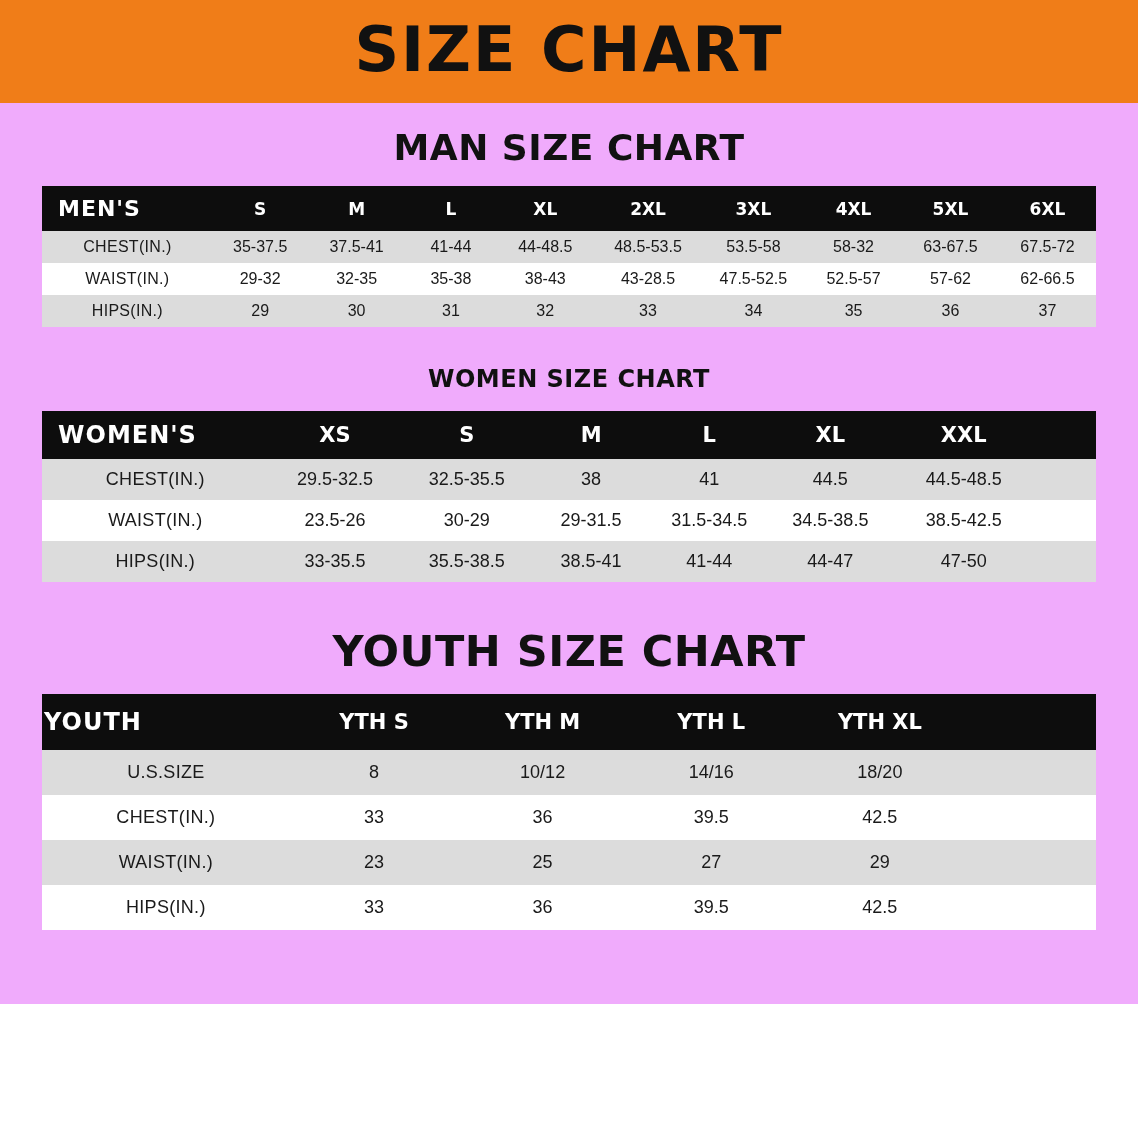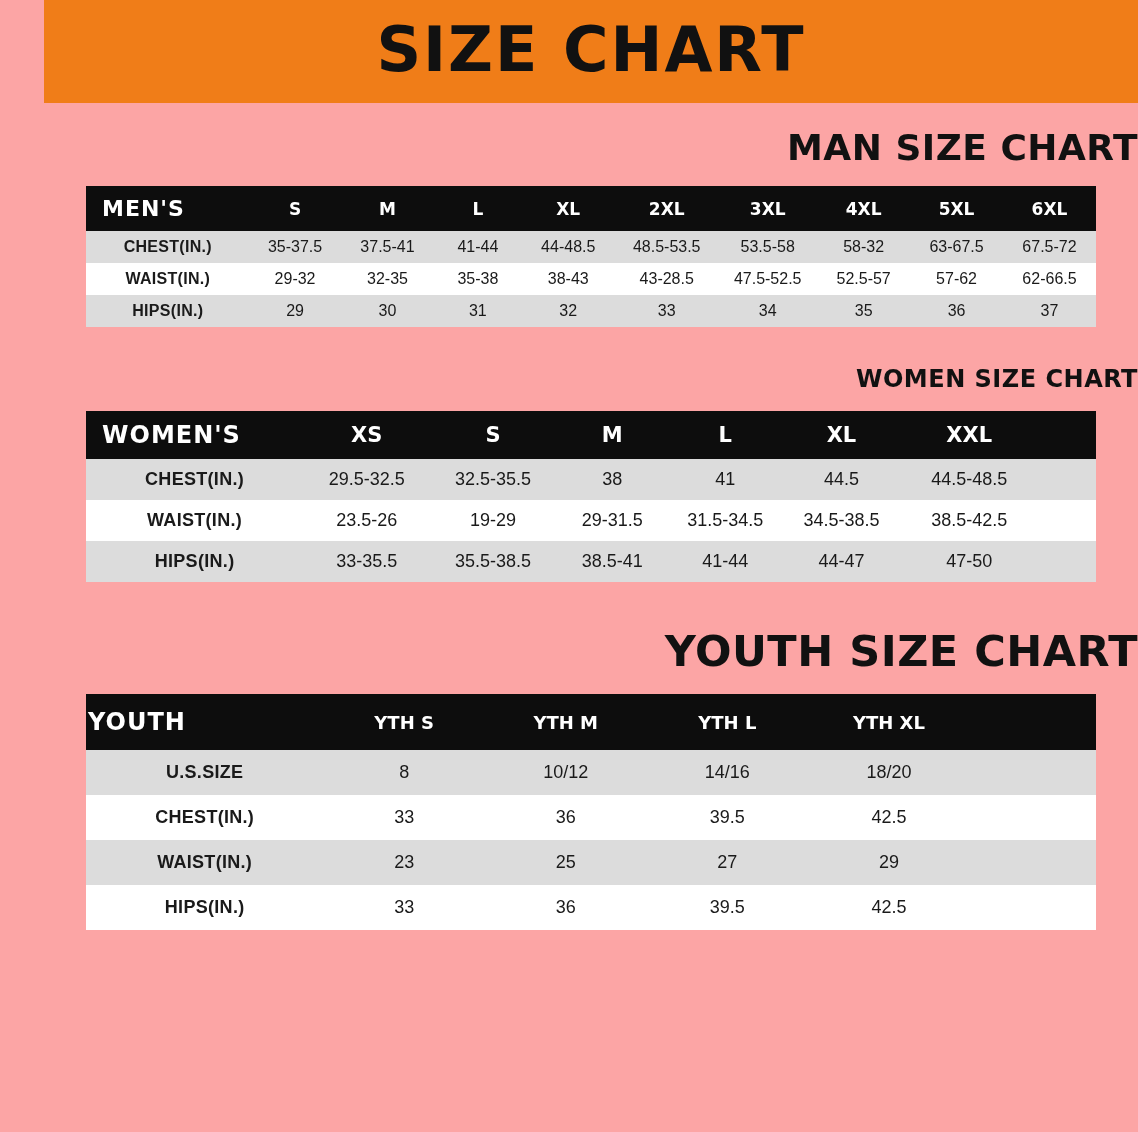--- a/index.html
+++ b/index.html
@@ -7,24 +7,23 @@
     margin: 0;
     padding: 0;
     width: 1138px;
     height: 1132px;
     background: #ffffff;
     font-family: "Liberation Sans", sans-serif;
   }
   .page {
     position: relative;
     width: 1138px;
-    height: 1132px;
-    background: #fca5a5;
+    height: 1004px;
+    background: #f0abfc;
     overflow: hidden;
-    padding-left: 44px;
   }
   
   .banner {
     width: 100%;
     height: 103px;
     background: #f07d18;
     display: flex;
     align-items: center;
     justify-content: center;
   }
@@ -32,21 +31,21 @@
     font-family: "DejaVu Sans", sans-serif;
     font-weight: bold;
     font-size: 62px;
     letter-spacing: 2px;
     color: #111111;
     line-height: 1;
     margin-top: -4px;
   }
   
   .section-title {
-    text-align: right;
+    text-align: center;
     font-family: "DejaVu Sans", sans-serif;
     font-weight: bold;
     color: #111111;
     letter-spacing: 0.5px;
   }
   .st-man   { font-size: 36px; margin-top: 24px; margin-bottom: 18px; }
   .st-women { font-size: 24px; margin-top: 38px; margin-bottom: 18px; }
   .st-youth { font-size: 43px; margin-top: 44px; margin-bottom: 18px; }
 
   
@@ -72,39 +71,38 @@
   tbody td {
     text-align: center;
     color: #1a1a1a;
     font-family: "Liberation Sans", sans-serif;
     padding: 7px 2px;
     white-space: nowrap;
   }
   tbody td.rowlabel {
     text-align: center;
     letter-spacing: 0.3px;
-    font-weight: bold;
   }
   tbody tr.shade td { background: #dcdcdc; }
   tbody tr.plain td { background: #ffffff; }
 
   
   #men-table thead th { font-size: 17px; margin-left: 22px; }
   #men-table thead th.rowlabel { font-size: 22px; }
   #men-table tbody td { font-size: 16px; }
   #men-table tbody td.rowlabel { font-size: 16px; }
 
   
   #women-table thead th { font-size: 21px; }
   #women-table thead th.rowlabel { font-size: 24px; }
   #women-table tbody td { font-size: 18px; padding: 10px 2px; }
   #women-table tbody td.rowlabel { font-size: 18px; }
 
   
-  #youth-table thead th { font-size: 18px; padding: 14px 2px; }
+  #youth-table thead th { font-size: 21px; padding: 14px 2px; }
   #youth-table thead th.rowlabel { font-size: 24px; }
   #youth-table tbody td { font-size: 18px; padding: 12px 2px; }
   #youth-table tbody td.rowlabel { font-size: 18px; }
 
   
   .note {
     margin: 26px 44px 0 44px;
     color: #b4231f;
     font-family: "Liberation Sans", sans-serif;
     font-size: 25px;
@@ -223,21 +221,21 @@
             <td>32.5-35.5</td>
             <td>38</td>
             <td>41</td>
             <td>44.5</td>
             <td>44.5-48.5</td>
             <td></td>
           </tr>
           <tr class="plain">
             <td class="rowlabel">WAIST(IN.)</td>
             <td>23.5-26</td>
-            <td>19-29</td>
+            <td>30-29</td>
             <td>29-31.5</td>
             <td>31.5-34.5</td>
             <td>34.5-38.5</td>
             <td>38.5-42.5</td>
             <td></td>
           </tr>
           <tr class="shade">
             <td class="rowlabel">HIPS(IN.)</td>
             <td>33-35.5</td>
             <td>35.5-38.5</td>

